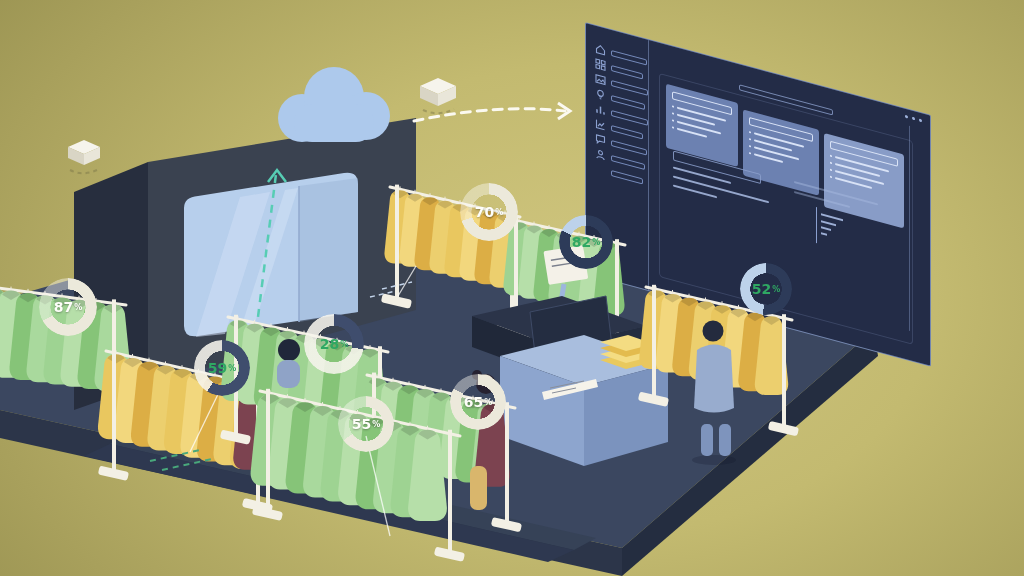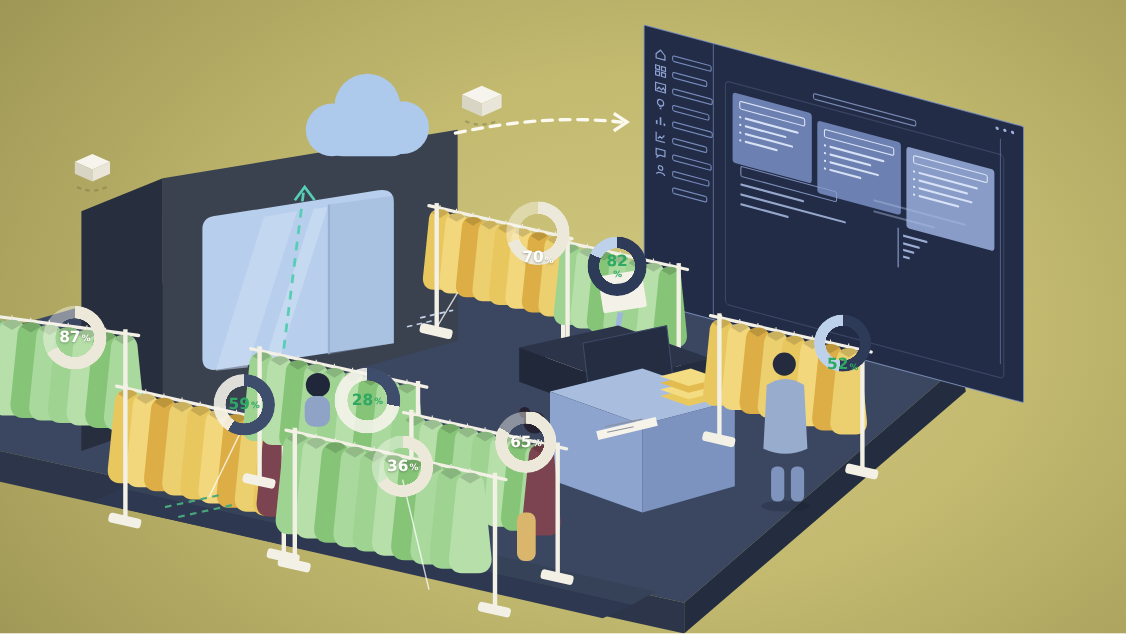--- a/index.html
+++ b/index.html
@@ -508,43 +508,43 @@
   <div class="badge b-light" style="left: 68px; top: 307px; width: 58px; height: 58px; --p: 67;">
     <i class="ring"></i>
       <span class="val">87</span>
       <span class="unit">%</span>
     </div>
   <div class="badge b-mid" style="left: 222px; top: 368px; width: 56px; height: 56px; --p: 59;">
     <i class="ring"></i>
       <span class="val">59</span>
       <span class="unit">%</span>
     </div>
-  <div class="badge b-mid" style="left: 334px; top: 364px; width: 60px; height: 60px; --p: 28;">
+  <div class="badge b-mid" style="left: 334px; top: 344px; width: 60px; height: 60px; --p: 28;">
     <i class="ring"></i>
       <span class="val">28</span>
       <span class="unit">%</span>
     </div>
-  <div class="badge b-light" style="left: 489px; top: 212px; width: 58px; height: 58px; align-items: flex-end; --p: 70;">
+  <div class="badge b-light" style="left: 489px; top: 212px; width: 58px; height: 58px; --p: 70;">
     <i class="ring"></i>
       <span class="val">70</span>
       <span class="unit">%</span>
     </div>
-  <div class="badge b-dark" style="left: 561px; top: 242px; width: 54px; height: 54px; flex-direction: column; --p: 82;">
+  <div class="badge b-dark" style="left: 586px; top: 242px; width: 54px; height: 54px; --p: 82;">
     <i class="ring"></i>
       <span class="val">82</span>
       <span class="unit">%</span>
     </div>
   <div class="badge b-light" style="left: 478px; top: 402px; width: 56px; height: 56px; --p: 83;">
     <i class="ring"></i>
       <span class="val">65</span>
       <span class="unit">%</span>
     </div>
   <div class="badge b-light" style="left: 366px; top: 424px; width: 56px; height: 56px; --p: 65;">
     <i class="ring"></i>
-      <span class="val">36</span>
-      <span class="unit">%</span>
-    </div>
-  <div class="badge b-dark" style="left: 766px; top: 312px; width: 52px; height: 52px; align-items: flex-end; --p: 52;">
+      <span class="val">55</span>
+      <span class="unit">%</span>
+    </div>
+  <div class="badge b-dark" style="left: 766px; top: 289px; width: 52px; height: 52px; --p: 52;">
     <i class="ring"></i>
       <span class="val">52</span>
       <span class="unit">%</span>
     </div>
 </div>
 
 </body></html>

